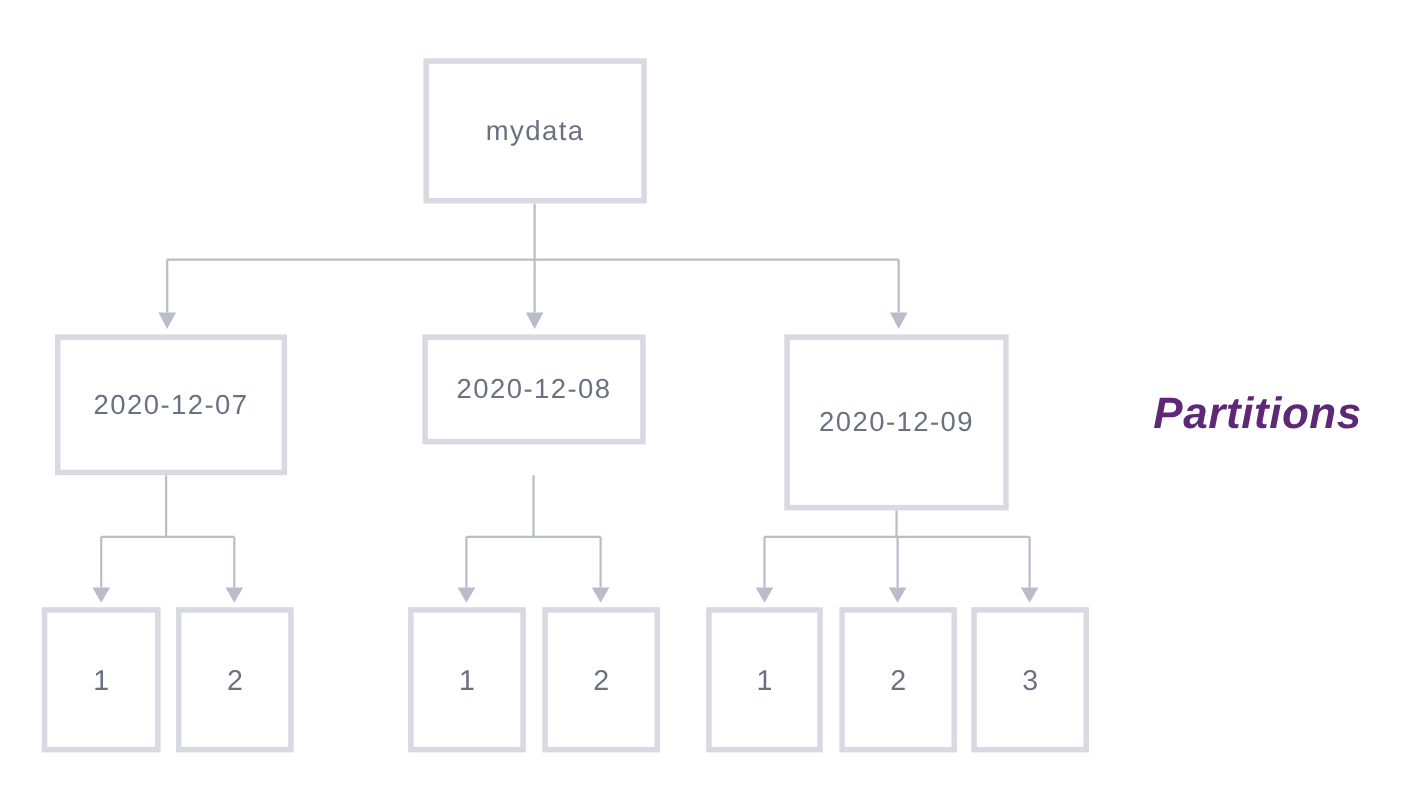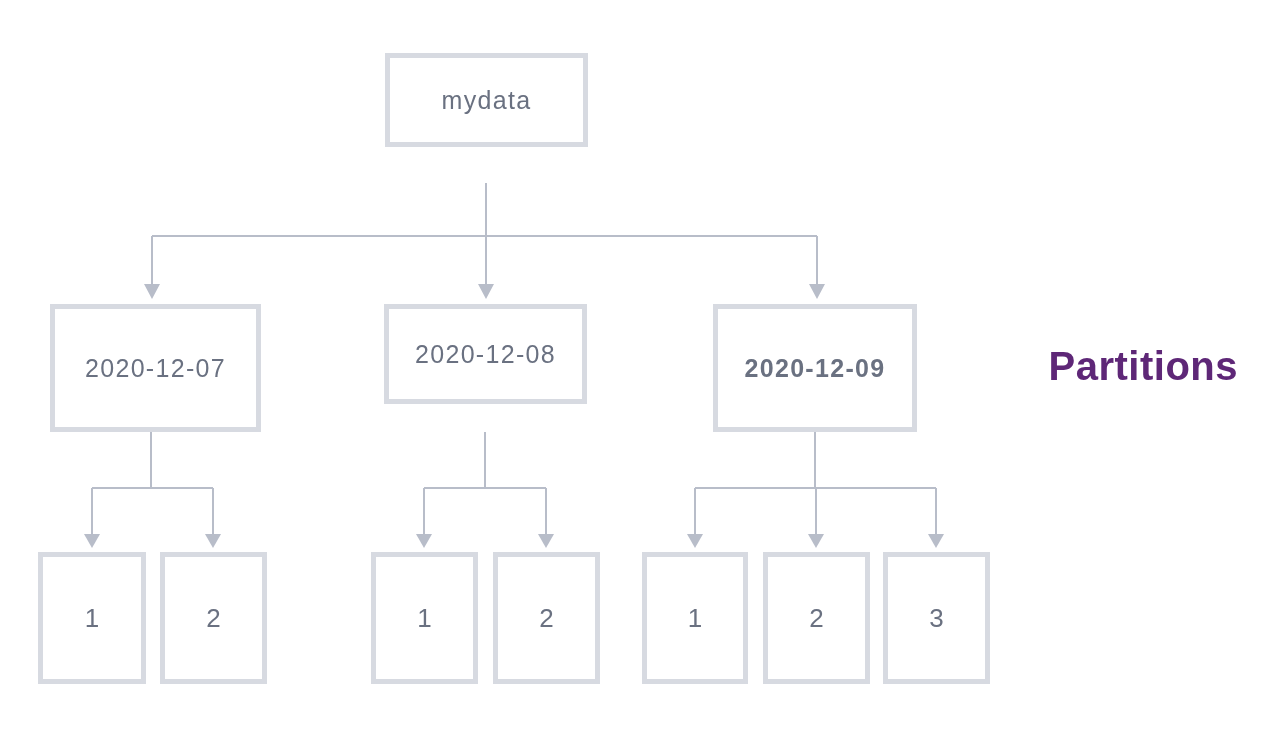--- a/index.html
+++ b/index.html
@@ -20,43 +20,43 @@
     box-sizing: border-box;
     border: 5px solid #d7dae1;
     background: #ffffff;
     display: flex;
     align-items: center;
     justify-content: center;
     color: #6a7181;
     font-size: 25px;
     letter-spacing: 1.3px;
   }
-  .node.db    { left: 385px; top: 53px;  width: 203px; height: 94px; }
+  .node.db    { left: 385px; top: 53px;  width: 203px; height: 132px; }
   .node.part1 { left: 50px;  top: 304px; width: 211px; height: 128px; }
   .node.part2 { left: 384px; top: 304px; width: 203px; height: 100px; }
-  .node.part3 { left: 713px; top: 304px; width: 204px; height: 128px; font-weight: bold; }
+  .node.part3 { left: 713px; top: 304px; width: 204px; height: 160px; }
   .node.chunk { top: 552px; height: 132px; font-size: 26px; letter-spacing: 0; }
   .node.c11 { left: 38px;  width: 108px; }
   .node.c12 { left: 160px; width: 107px; }
   .node.c21 { left: 371px; width: 107px; }
   .node.c22 { left: 493px; width: 107px; }
   .node.c31 { left: 642px; width: 106px; }
   .node.c32 { left: 763px; width: 107px; }
   .node.c33 { left: 883px; width: 107px; }
   .level-label {
     position: absolute;
     right: 42px;
     color: #5e2777;
     font-weight: 700;
     font-size: 40px;
     letter-spacing: 0.5px;
     white-space: nowrap;
   }
   .level-label.db-lbl    { top: 93px; }
-  .level-label.part-lbl  { top: 344px; }
+  .level-label.part-lbl  { top: 354px; font-style: italic; }
   .level-label.chunk-lbl { top: 600px; }
   svg.connectors {
     position: absolute;
     left: 0; top: 0;
     width: 1280px;
     height: 736px;
     pointer-events: none;
   }
   svg.connectors path { stroke: #b8bdc9; stroke-width: 2; fill: none; }
   svg.connectors polygon { fill: #b8bdc9; stroke: none; }

